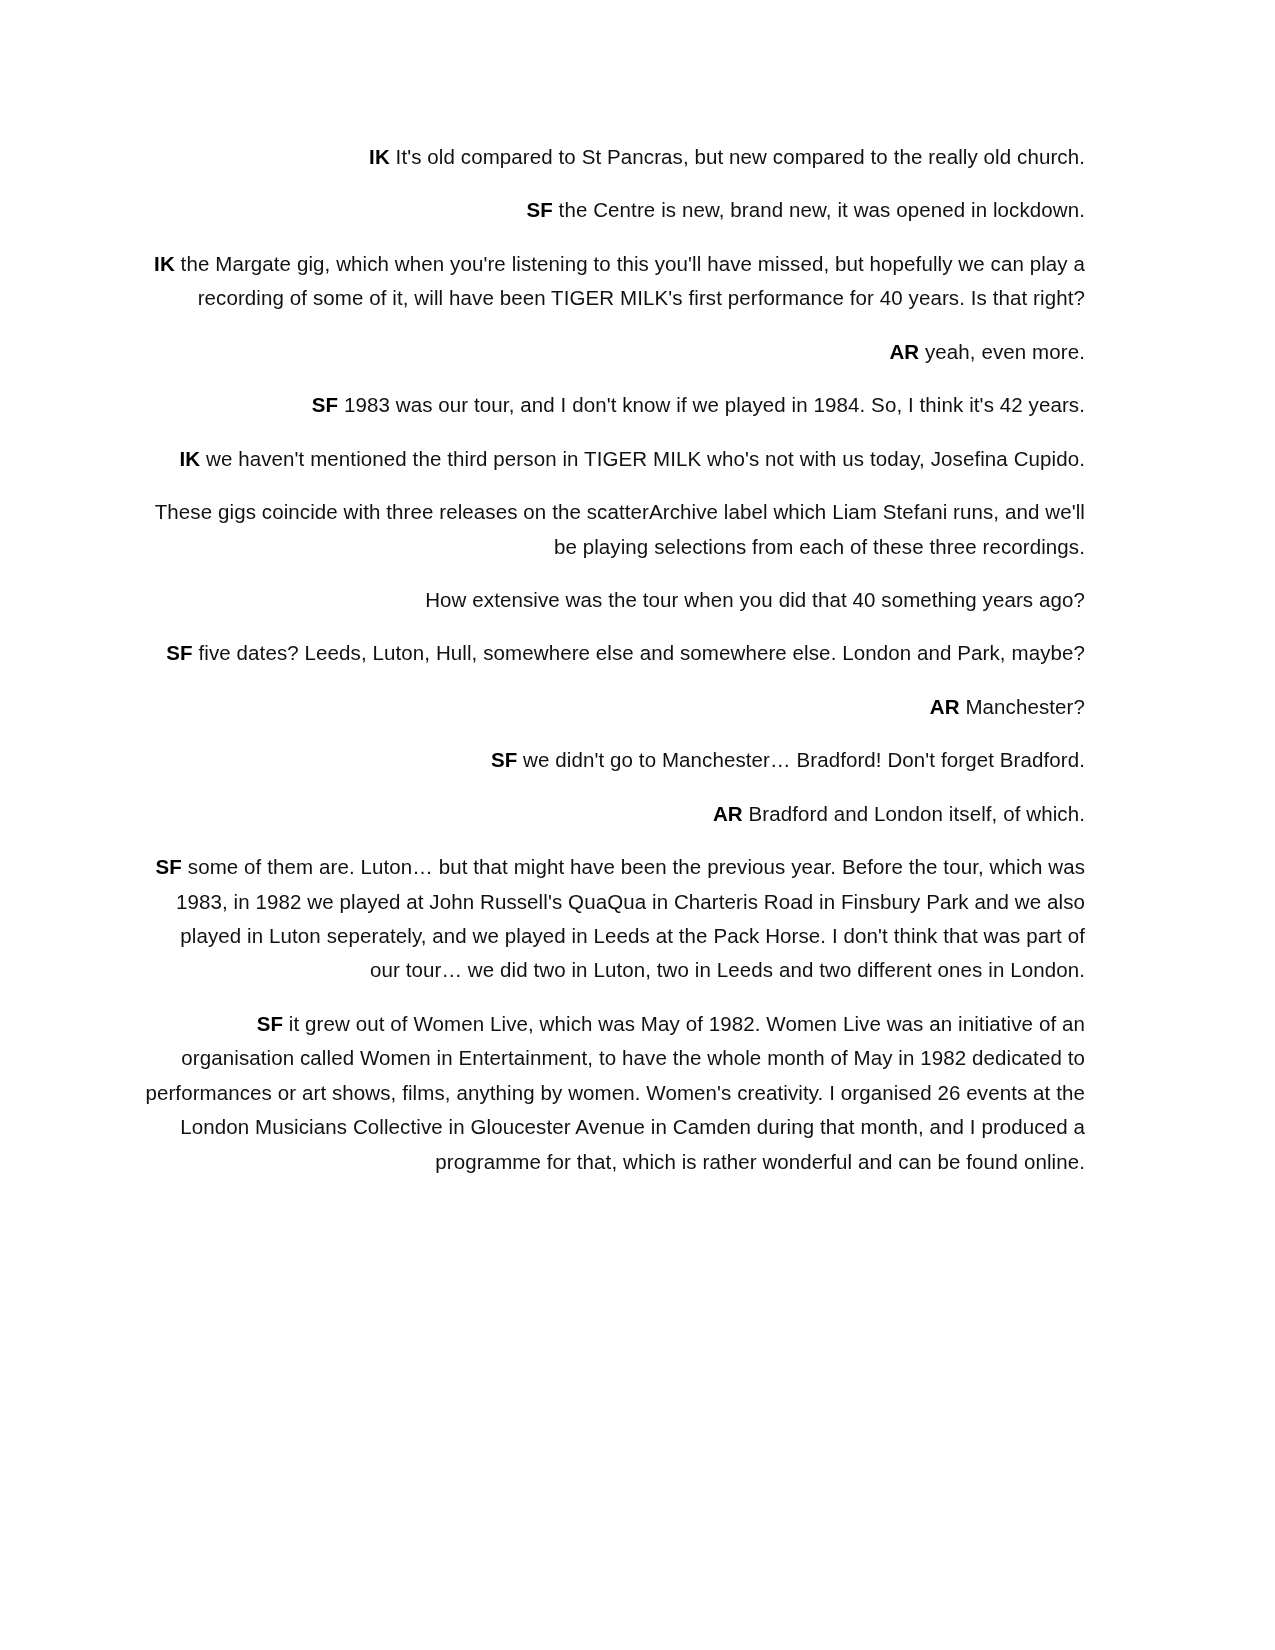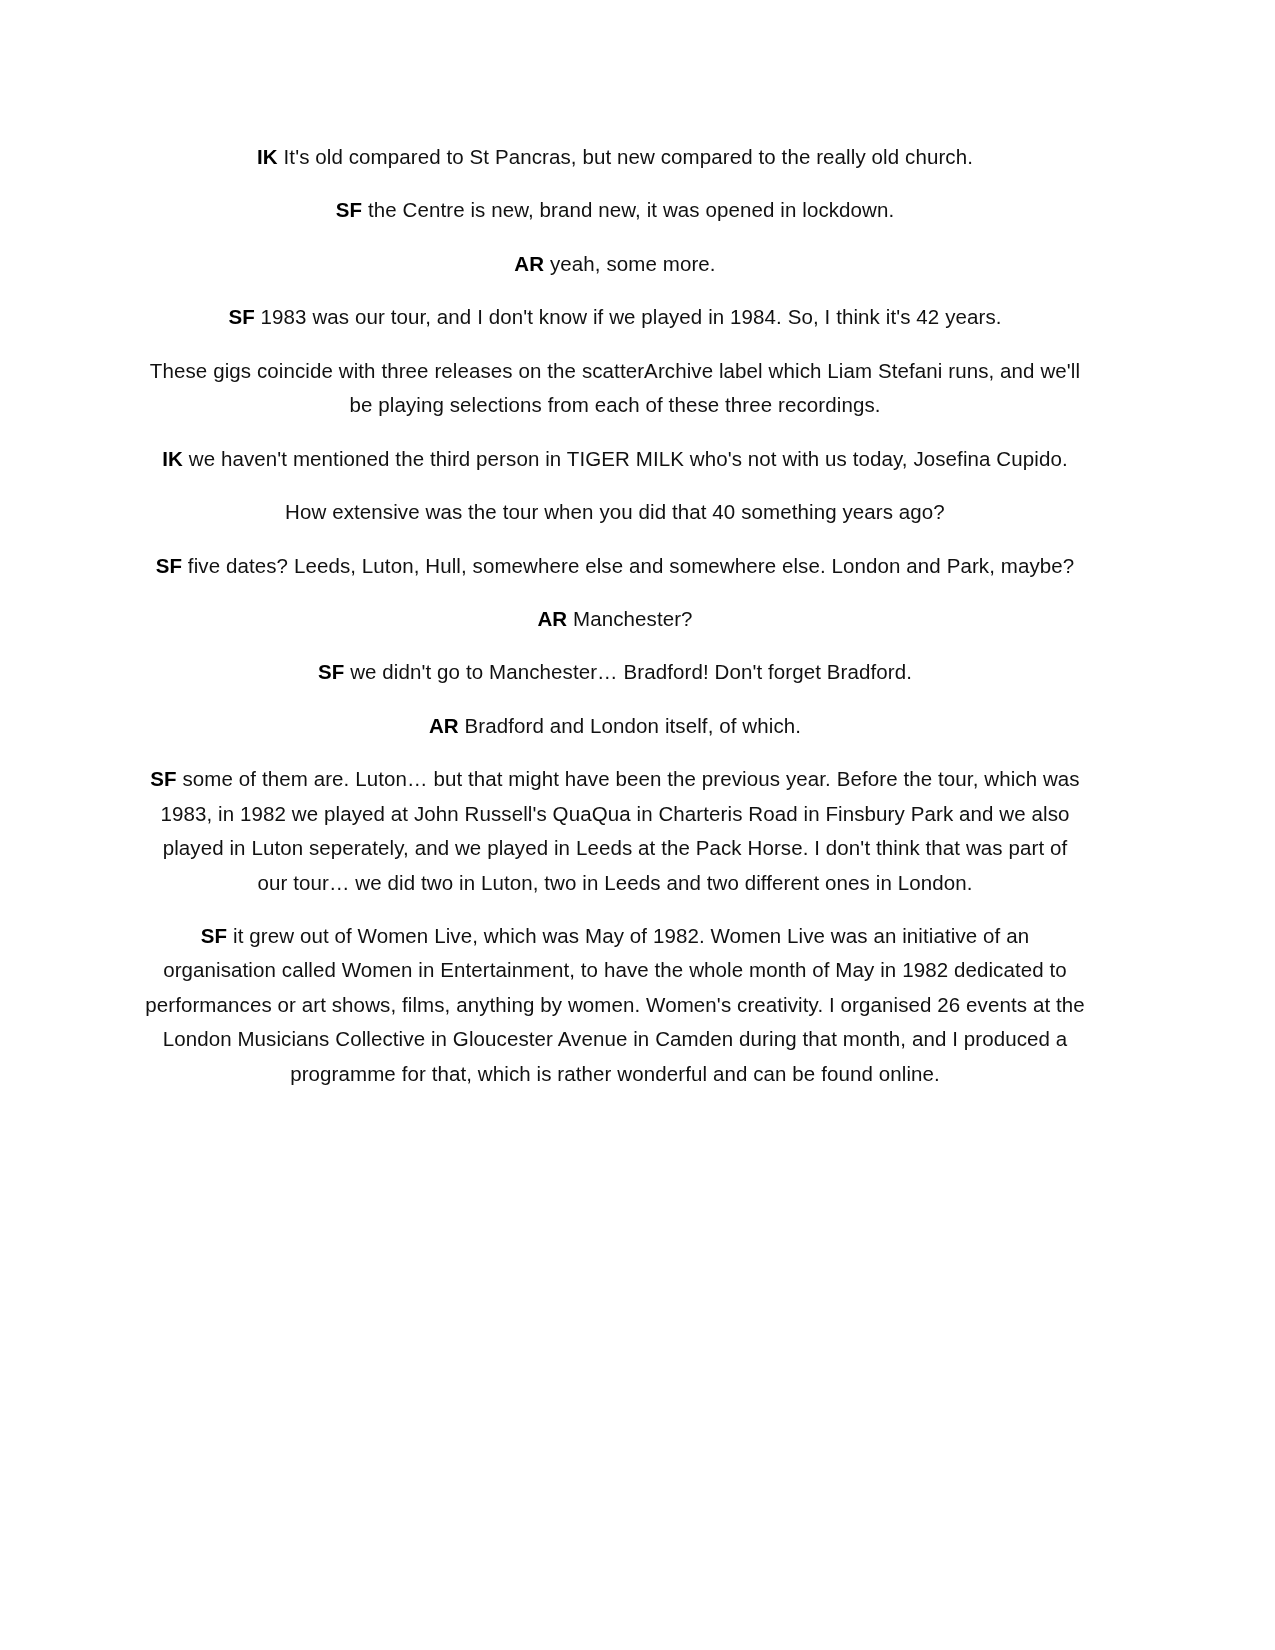--- a/index.html
+++ b/index.html
@@ -17,21 +17,21 @@
     font-family: "Liberation Sans", sans-serif;
   }
   .doc-body {
     width: 940px;
   }
   .para {
     font-size: 20.5px;
     line-height: 1.68;
     color: #111111;
     margin: 0 0 19px 0;
-    text-align: center;
+    text-align: right;
     letter-spacing: 0.1px;
   }
   .speaker {
     font-weight: bold;
     color: #000000;
   }
   .para .txt {
     font-weight: normal;
   }
 </style>
@@ -42,35 +42,38 @@
   <div class="doc-body">
 
     <p class="para">
       <span class="speaker">IK </span><span class="txt">It's old compared to St Pancras, but new compared to the really old church.</span>
     </p>
 
     <p class="para">
       <span class="speaker">SF </span><span class="txt">the Centre is new, brand new, it was opened in lockdown.</span>
     </p>
 
+    <p class="para">
+      <span class="speaker">IK </span><span class="txt">the Margate gig, which when you're listening to this you'll have missed, but hopefully we can play a recording of some of it, will have been TIGER MILK's first performance for 40 years. Is that right?</span>
+    </p>
 
     <p class="para">
-      <span class="speaker">AR </span><span class="txt">yeah, some more.</span>
+      <span class="speaker">AR </span><span class="txt">yeah, even more.</span>
     </p>
 
     <p class="para">
       <span class="speaker">SF </span><span class="txt">1983 was our tour, and I don't know if we played in 1984. So, I think it's 42 years.</span>
     </p>
 
     <p class="para">
-      <span class="speaker"></span><span class="txt">These gigs coincide with three releases on the scatterArchive label which Liam Stefani runs, and we'll be playing selections from each of these three recordings.</span>
+      <span class="speaker">IK </span><span class="txt">we haven't mentioned the third person in TIGER MILK who's not with us today, Josefina Cupido.</span>
     </p>
 
     <p class="para">
-      <span class="speaker">IK </span><span class="txt">we haven't mentioned the third person in TIGER MILK who's not with us today, Josefina Cupido.</span>
+      <span class="speaker"></span><span class="txt">These gigs coincide with three releases on the scatterArchive label which Liam Stefani runs, and we'll be playing selections from each of these three recordings.</span>
     </p>
 
     <p class="para">
       <span class="speaker"></span><span class="txt">How extensive was the tour when you did that 40 something years ago?</span>
     </p>
 
     <p class="para">
       <span class="speaker">SF </span><span class="txt">five dates? Leeds, Luton, Hull, somewhere else and somewhere else. London and Park, maybe?</span>
     </p>
 

